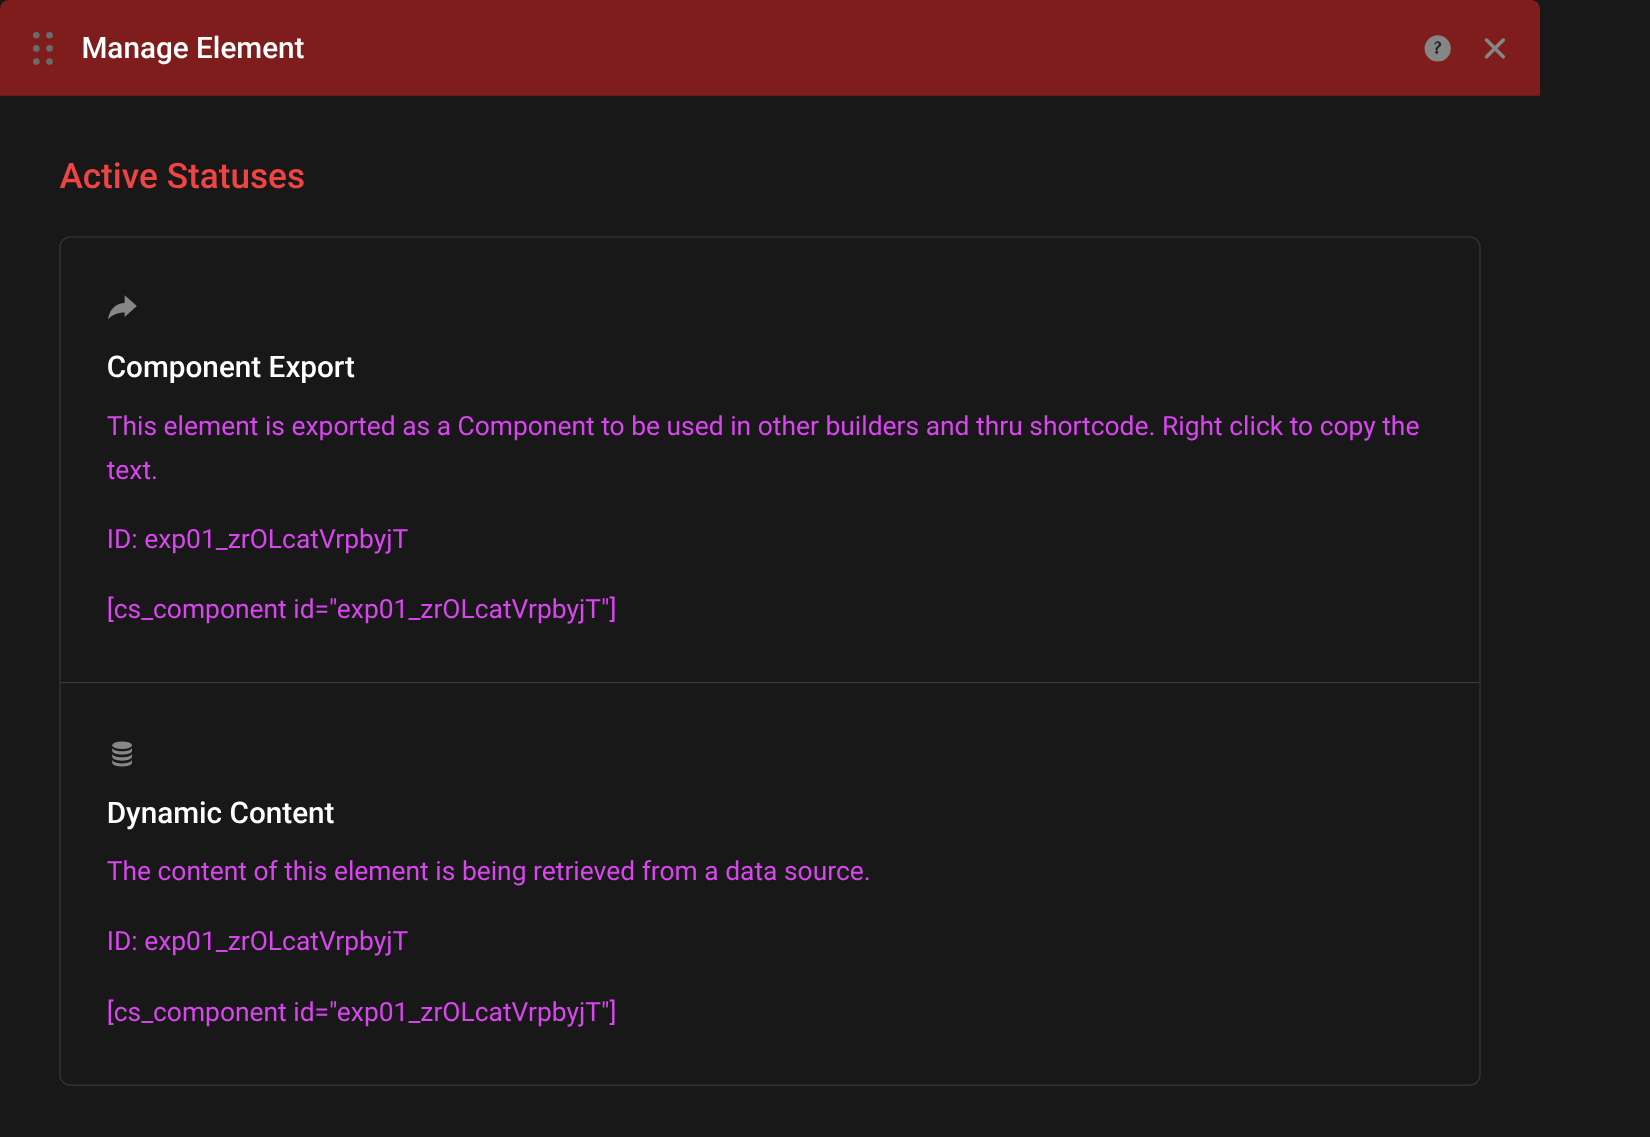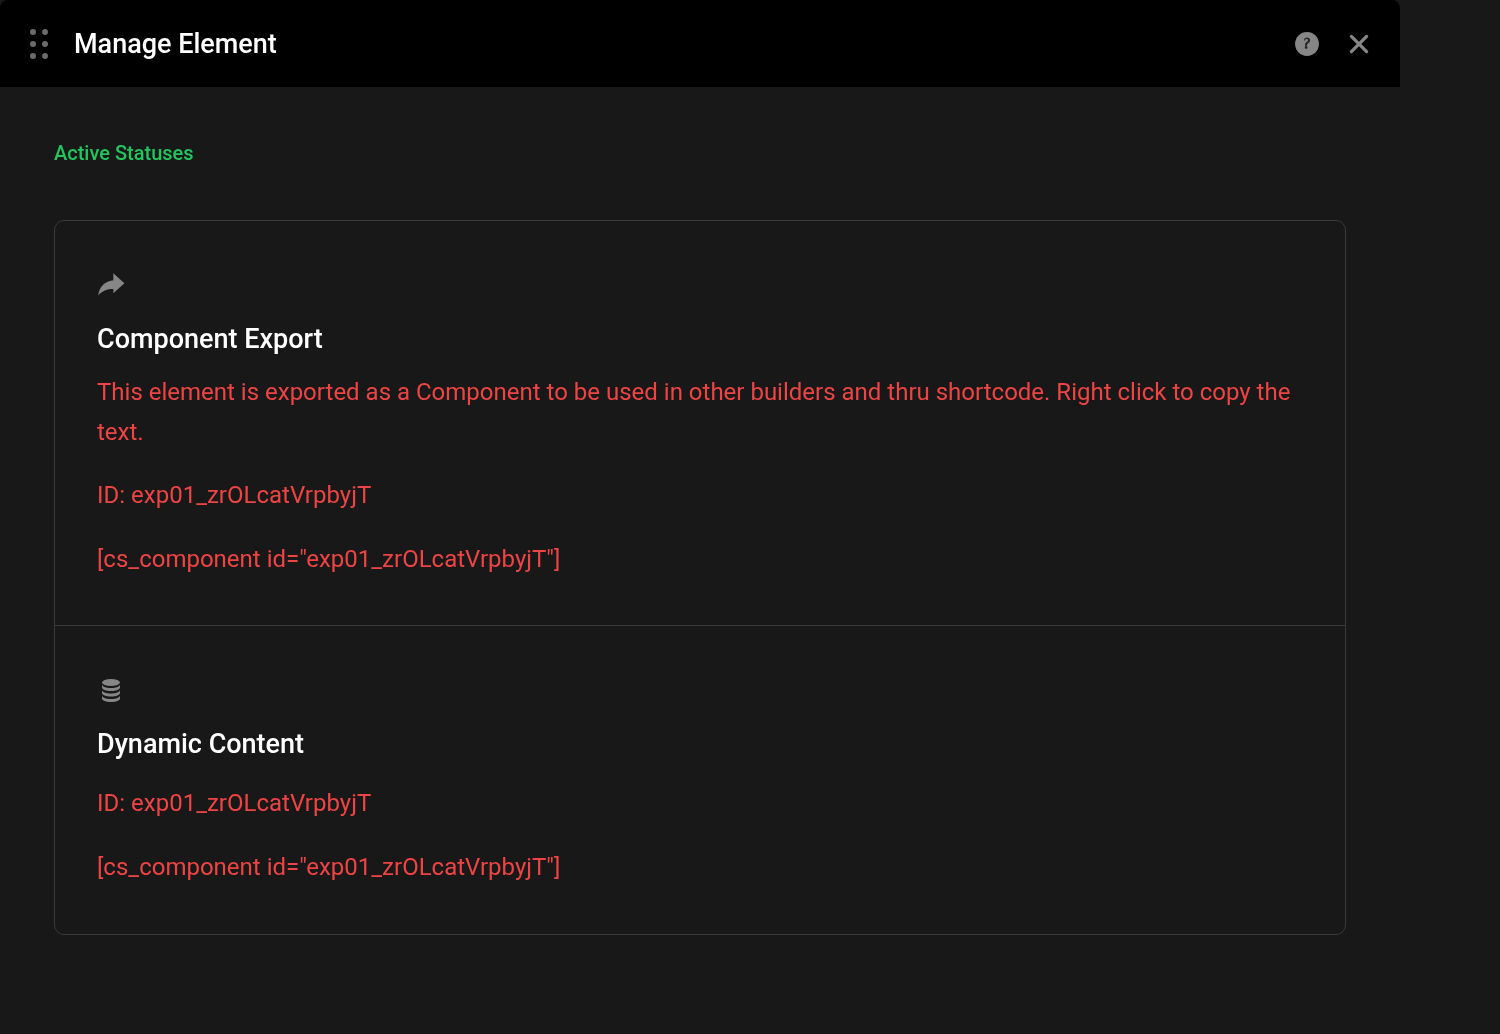--- a/index.html
+++ b/index.html
@@ -15,21 +15,21 @@
       height: 1034px;
       overflow: hidden;
     }
     .wrapper {
       padding: 0 100px 0 0;
     }
     .header {
       display: flex;
       align-items: center;
       justify-content: space-between;
-      background: #000000;
+      background: #7f1d1d;
       height: 87px;
       padding: 0 28px 0 30px;
       border-top-left-radius: 8px;
       border-top-right-radius: 8px;
     }
     .header-left {
       display: flex;
       align-items: center;
       gap: 26px;
     }
@@ -70,24 +70,24 @@
       width: 26px;
       height: 26px;
       stroke: #868686;
       stroke-width: 3;
       stroke-linecap: round;
     }
     .content {
       padding: 54px 54px 0 54px;
     }
     .section-title {
-      font-size: 20px;
+      font-size: 32px;
       font-weight: 500;
-      color: #22c55e;
-      margin-bottom: 55px;
+      color: #ef4444;
+      margin-bottom: 36px;
     }
     .status-box {
       border: 1px solid #3a3a3a;
       border-radius: 10px;
       overflow: hidden;
     }
     .status-item {
       display: flex;
       align-items: flex-start;
       gap: 24px;
@@ -123,21 +123,21 @@
     .status-title {
       font-size: 27px;
       font-weight: 500;
       color: #fff;
       margin-bottom: 18px;
     }
     .status-desc,
     .status-line {
       font-size: 24px;
       line-height: 1.65;
-      color: #ef4444;
+      color: #d946ef;
     }
     .status-line {
       margin-top: 24px;
     }
   </style>
 </head>
 <body>
 
 <div class="wrapper">
   <div class="header">
@@ -191,20 +191,21 @@
         <div class="status-icon">
           <svg class="db-icon-svg" viewBox="0 0 24 24">
             <ellipse cx="12" cy="4.5" rx="9" ry="3.5"></ellipse>
             <path d="M3 9.5c0 1.9 4 3.5 9 3.5s9-1.6 9-3.5V6.5c0 1.9-4 3.5-9 3.5S3 8.4 3 6.5v3z"></path>
             <path d="M3 15c0 1.9 4 3.5 9 3.5s9-1.6 9-3.5v-3c0 1.9-4 3.5-9 3.5S3 13.9 3 12v3z"></path>
             <path d="M3 20.5c0 1.9 4 3.5 9 3.5s9-1.6 9-3.5v-3c0 1.9-4 3.5-9 3.5S3 19.4 3 17.5v3z"></path>
           </svg>
         </div>
         <div class="status-body">
           <div class="status-title">Dynamic Content</div>
+          <div class="status-desc">The content of this element is being retrieved from a data source.</div>
           <div class="status-line">ID: exp01_zrOLcatVrpbyjT</div>
           <div class="status-line">[cs_component id="exp01_zrOLcatVrpbyjT"]</div>
         </div>
       </div>
 
     </div>
   </div>
 </div>
 
 </body></html>

